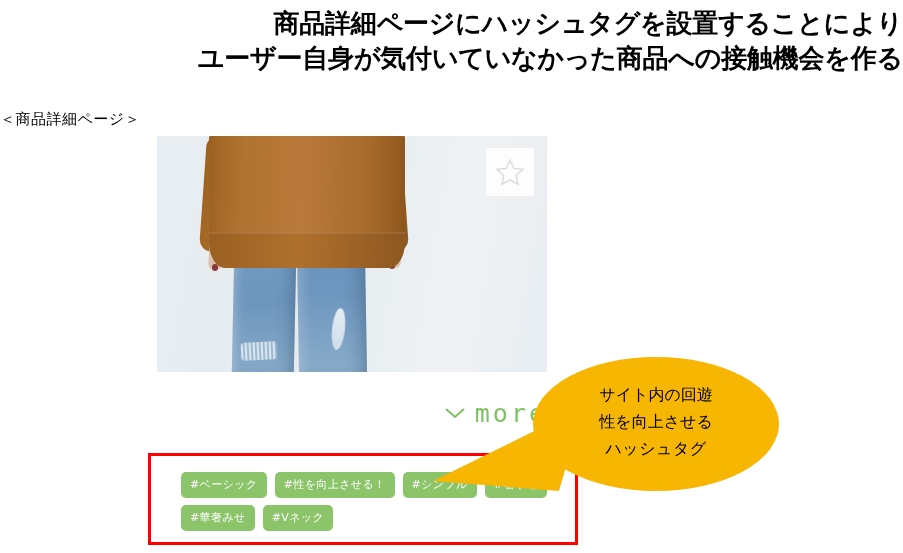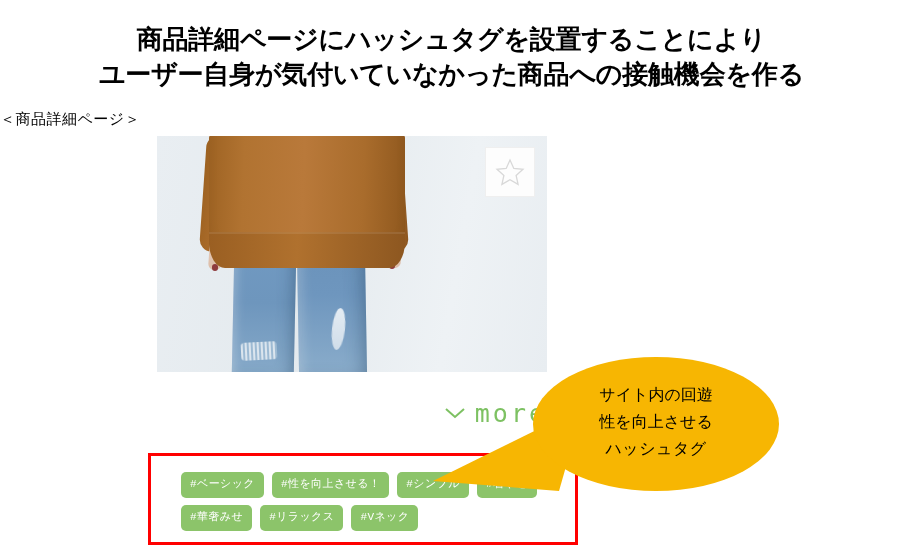--- a/index.html
+++ b/index.html
@@ -12,24 +12,24 @@
     height: 553px;
     position: relative;
     overflow: hidden;
     font-family: "DejaVu Sans", "Liberation Sans", sans-serif;
     color: #000000;
   }
 
   
   #headline {
     position: absolute;
-    top: 22px;
+    top: 6px;
     left: 0;
     width: 903px;
-    text-align: center;
+    text-align: right;
     font-weight: bold;
     font-size: 26px;
     line-height: 35px;
     letter-spacing: -0.2px;
     white-space: nowrap;
   }
   #headline .hl-line { display: block; }
 
   
   #page-caption {
@@ -221,21 +221,20 @@
   .tag {
     background: #8cc46a;
     color: #ffffff;
     border-radius: 5px;
     font-size: 11px;
     line-height: 11px;
     padding: 7px 9px 8px 9px;
     white-space: nowrap;
     letter-spacing: .4px;
     cursor: pointer;
-    font-family: Liberation Mono, monospace;
   }
 
   
   #callout {
     position: absolute;
     left: 533px;
     top: 357px;
     width: 246px;
     height: 134px;
     pointer-events: none;
@@ -313,21 +312,20 @@
 <div id="hashtag-box">
   <div id="hashtag-list">
     <div class="tag-row">
       <span class="tag">#ベーシック</span>
       <span class="tag">#性を向上させる！</span>
       <span class="tag">#シンプル</span>
       <span class="tag">#着やせ</span>
     </div>
     <div class="tag-row">
       <span class="tag">#華奢みせ</span>
-      <span class="tag">#リラックス</span>
       <span class="tag">#Vネック</span>
     </div>
   </div>
 </div>
 
 <div id="callout">
   <svg id="callout-tail" viewBox="0 0 160 90">
     <polygon points="0,78 150,4 126,88" fill="#f7b602"></polygon>
   </svg>
   <div id="callout-bubble"></div>

